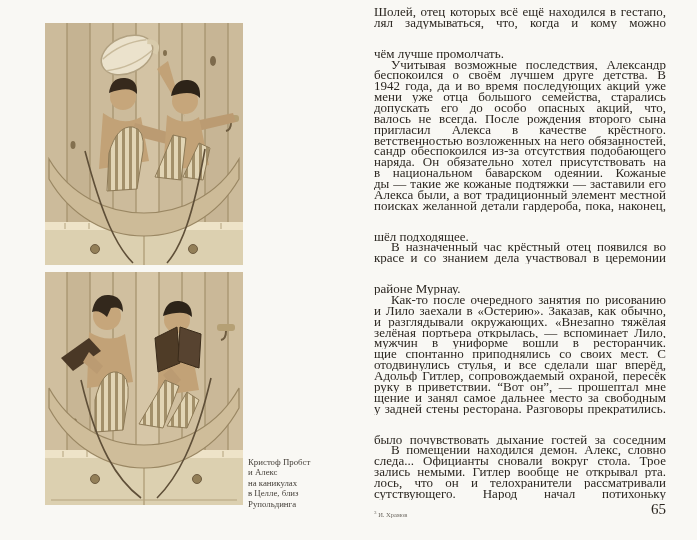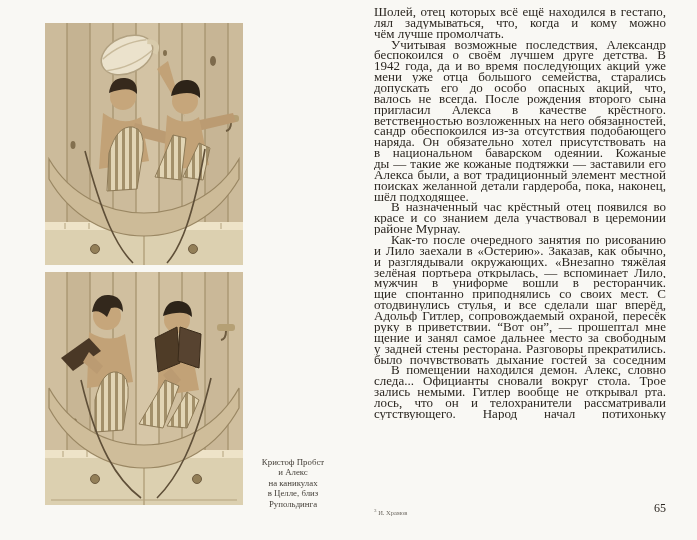--- a/index.html
+++ b/index.html
@@ -13,43 +13,43 @@
   .spread{position:relative;width:697px;height:540px;background:#f9f8f4;}
 
   
   .photo{position:absolute;left:45px;width:198px;overflow:hidden;background:#cdbc9d;}
   .photo-top{top:23px;height:242px;}
   .photo-bottom{top:272px;height:233px;}
   .photo svg{display:block;}
 
   .caption{
     position:absolute;left:248px;top:457px;width:90px;
-    font-size:8.8px;line-height:10.4px;color:#46413a;text-align:center;
+    font-size:8.8px;line-height:10.4px;color:#46413a;
   }
 
   
   .body-text{
     position:absolute;left:374px;top:7px;width:292px;
     font-size:13px;line-height:10.86px;
   }
   .line{
     height:10.86px;overflow:hidden;
     text-align:justify;text-align-last:justify;
     white-space:normal;
   }
-  .line.para-end{text-align-last:left;}
+  .line.para-end{text-align-last:left;margin-top:20px;}
   .line.indent{text-indent:17px;}
 
   .footer-row{
     position:absolute;left:374px;top:501px;width:292px;
     display:flex;justify-content:space-between;align-items:flex-end;
   }
   .signature{font-size:6.5px;color:#6b665e;}
   .signature sup{font-size:5px;vertical-align:super;}
-  .page-number{font-size:12px;color:#2b2620;}
+  .page-number{font-size:15px;color:#2b2620;}
 </style>
 </head>
 <body>
 
 <div class="spread">
 
   <div>
 
     <div class="photo photo-top">
       <svg width="198" height="242" viewBox="0 0 198 242">

